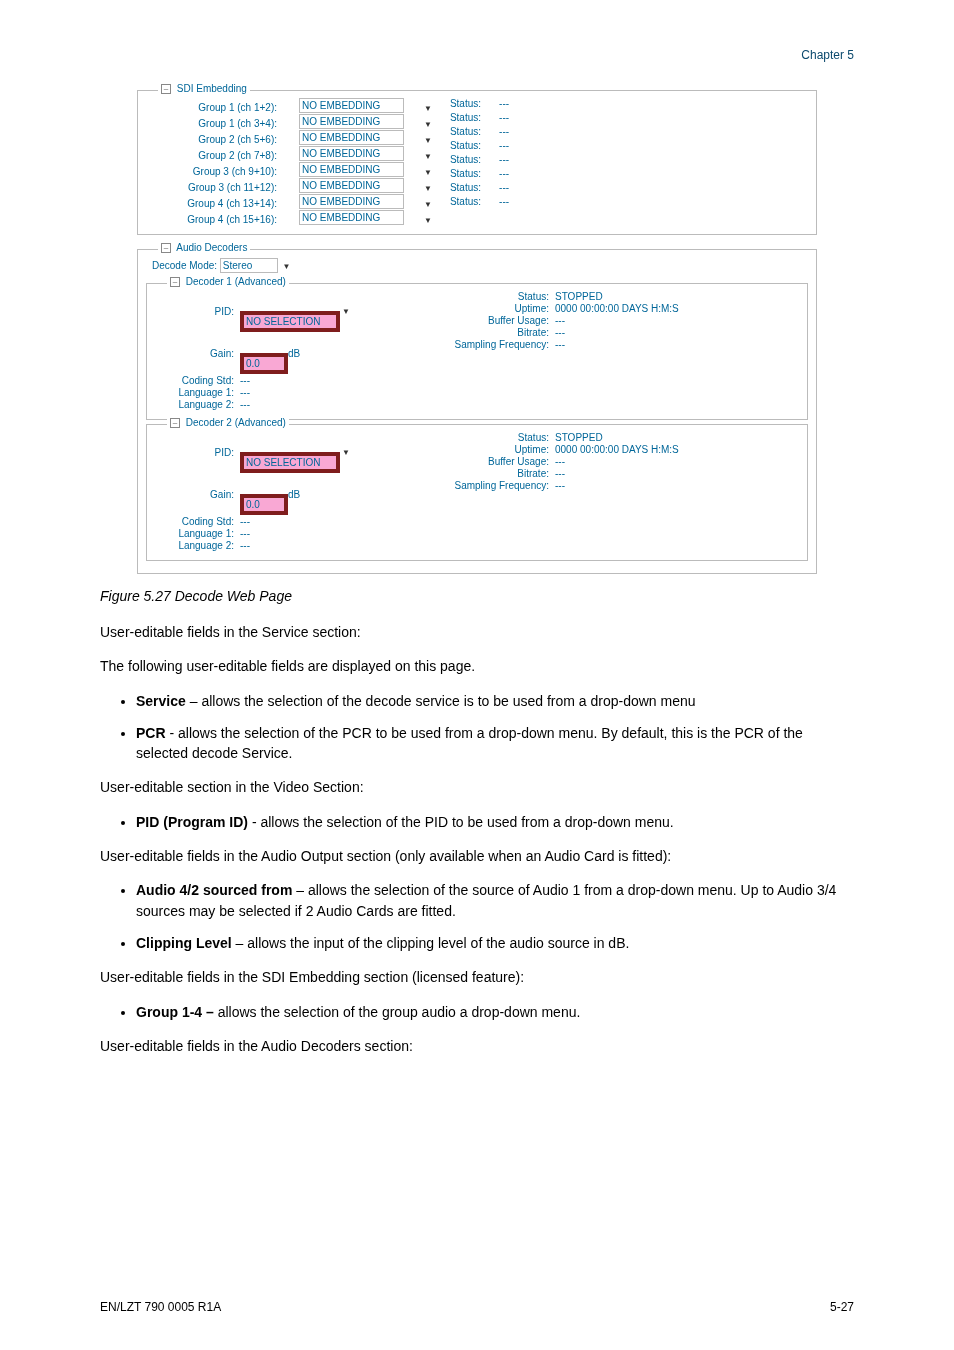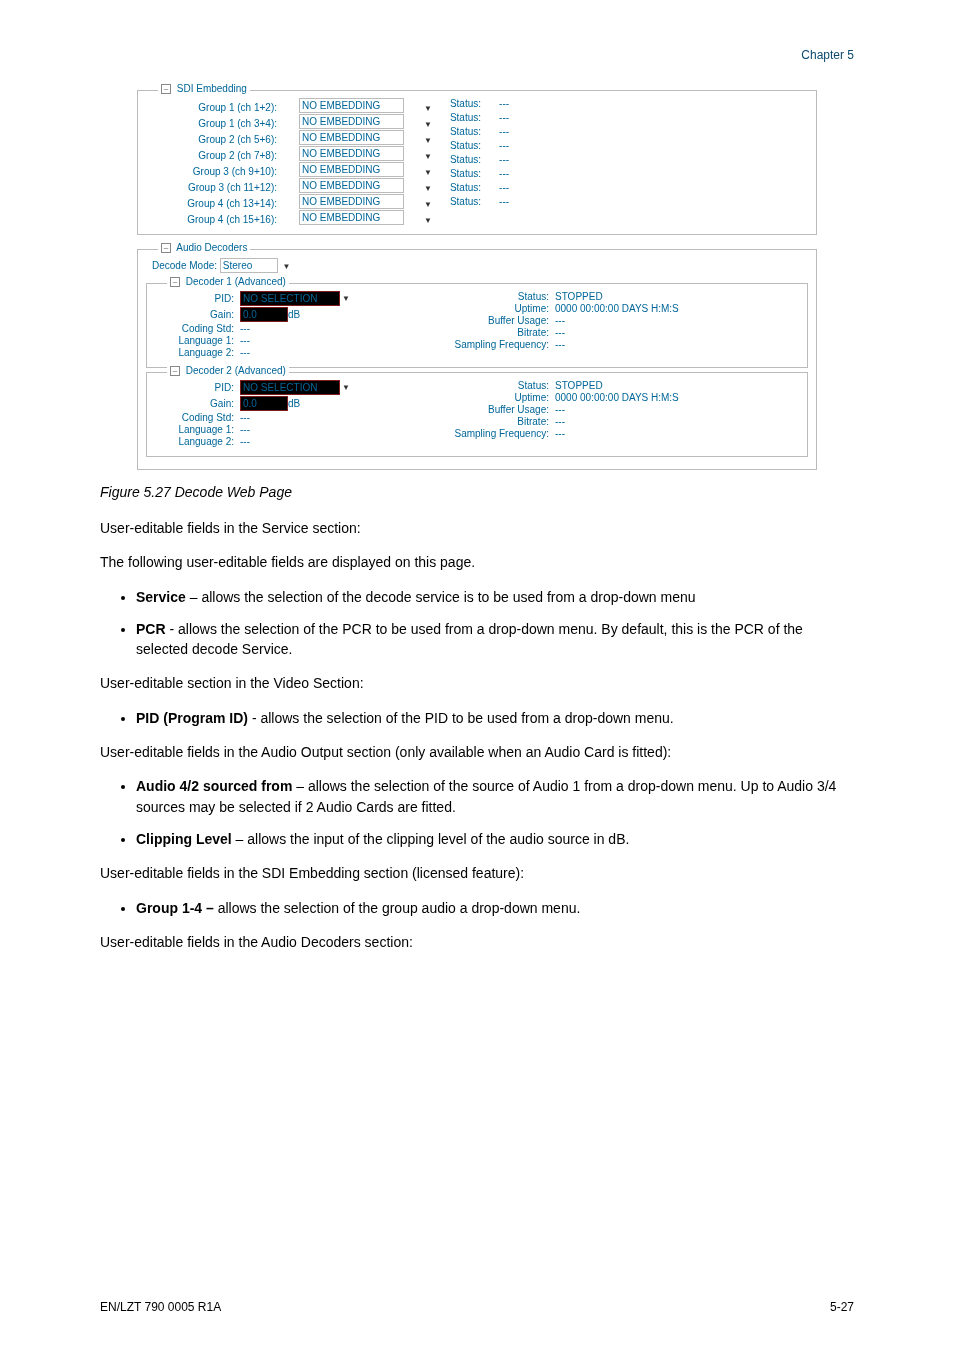--- a/index.html
+++ b/index.html
@@ -21,21 +21,21 @@
 
   .mode-row { padding: 2px 0 6px 6px; }
   .mode-row .sel { width: 58px; }
 
   .dec2col { display: flex; }
   .dec-left { width: 260px; }
   .dec-right { flex: 1; }
   .drow { display: flex; align-items: center; margin: 1px 0; }
   .drow .lab { width: 85px; text-align: right; padding-right: 6px; }
   .drow .val { color: #006699; }
-  .inp { border: 1px solid #7f1d1d; background: #000000; padding: 1px 2px; color: #006699; font-family: inherit; font-size: 10px; width: 100px; display: inline-block; }
+  .inp { border: 4px solid #7f1d1d; background: #f9a8d4; padding: 1px 2px; color: #006699; font-family: inherit; font-size: 10px; width: 100px; display: inline-block; margin-top: 20px; }
   .inp.small { width: 48px; }
   .rrow { display: flex; align-items: center; margin: 1px 0; }
   .rrow .rlab { width: 140px; text-align: right; padding-right: 6px; }
 
   
   .caption { font-style: italic; font-size: 14px; margin: 14px 0 18px 0; }
   .para { font-size: 14px; line-height: 1.45; margin: 0 0 14px 0; }
   ul.doc { list-style: disc; padding-left: 36px; margin: 0 0 14px 0; }
   ul.doc li { font-size: 14px; line-height: 1.45; margin-bottom: 12px; }
   .footer { position: absolute; bottom: 36px; left: 100px; right: 100px; display: flex; justify-content: space-between; font-size: 12px; color: #000; text-align: center; }

